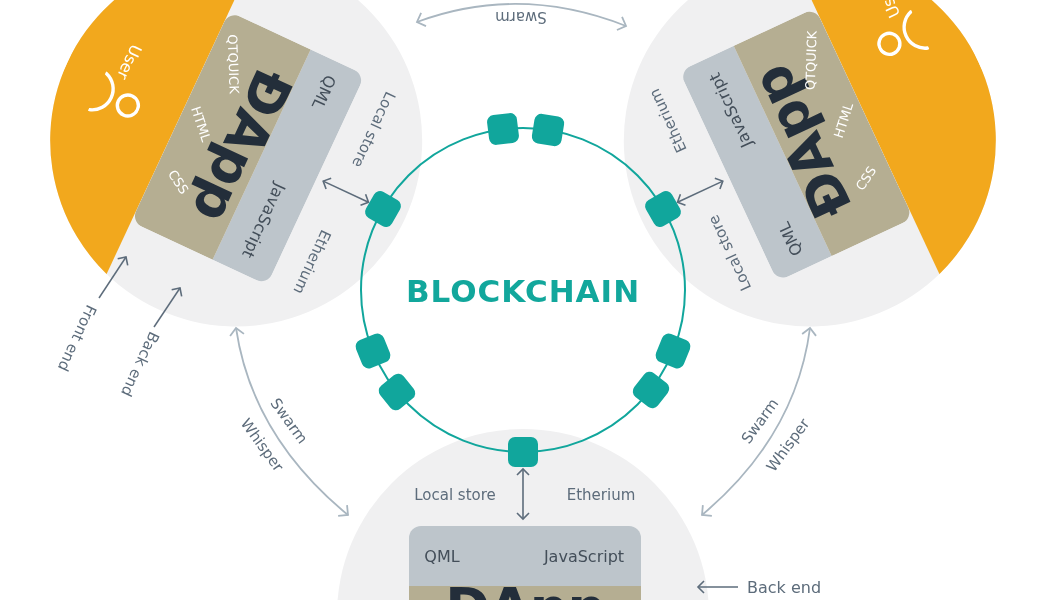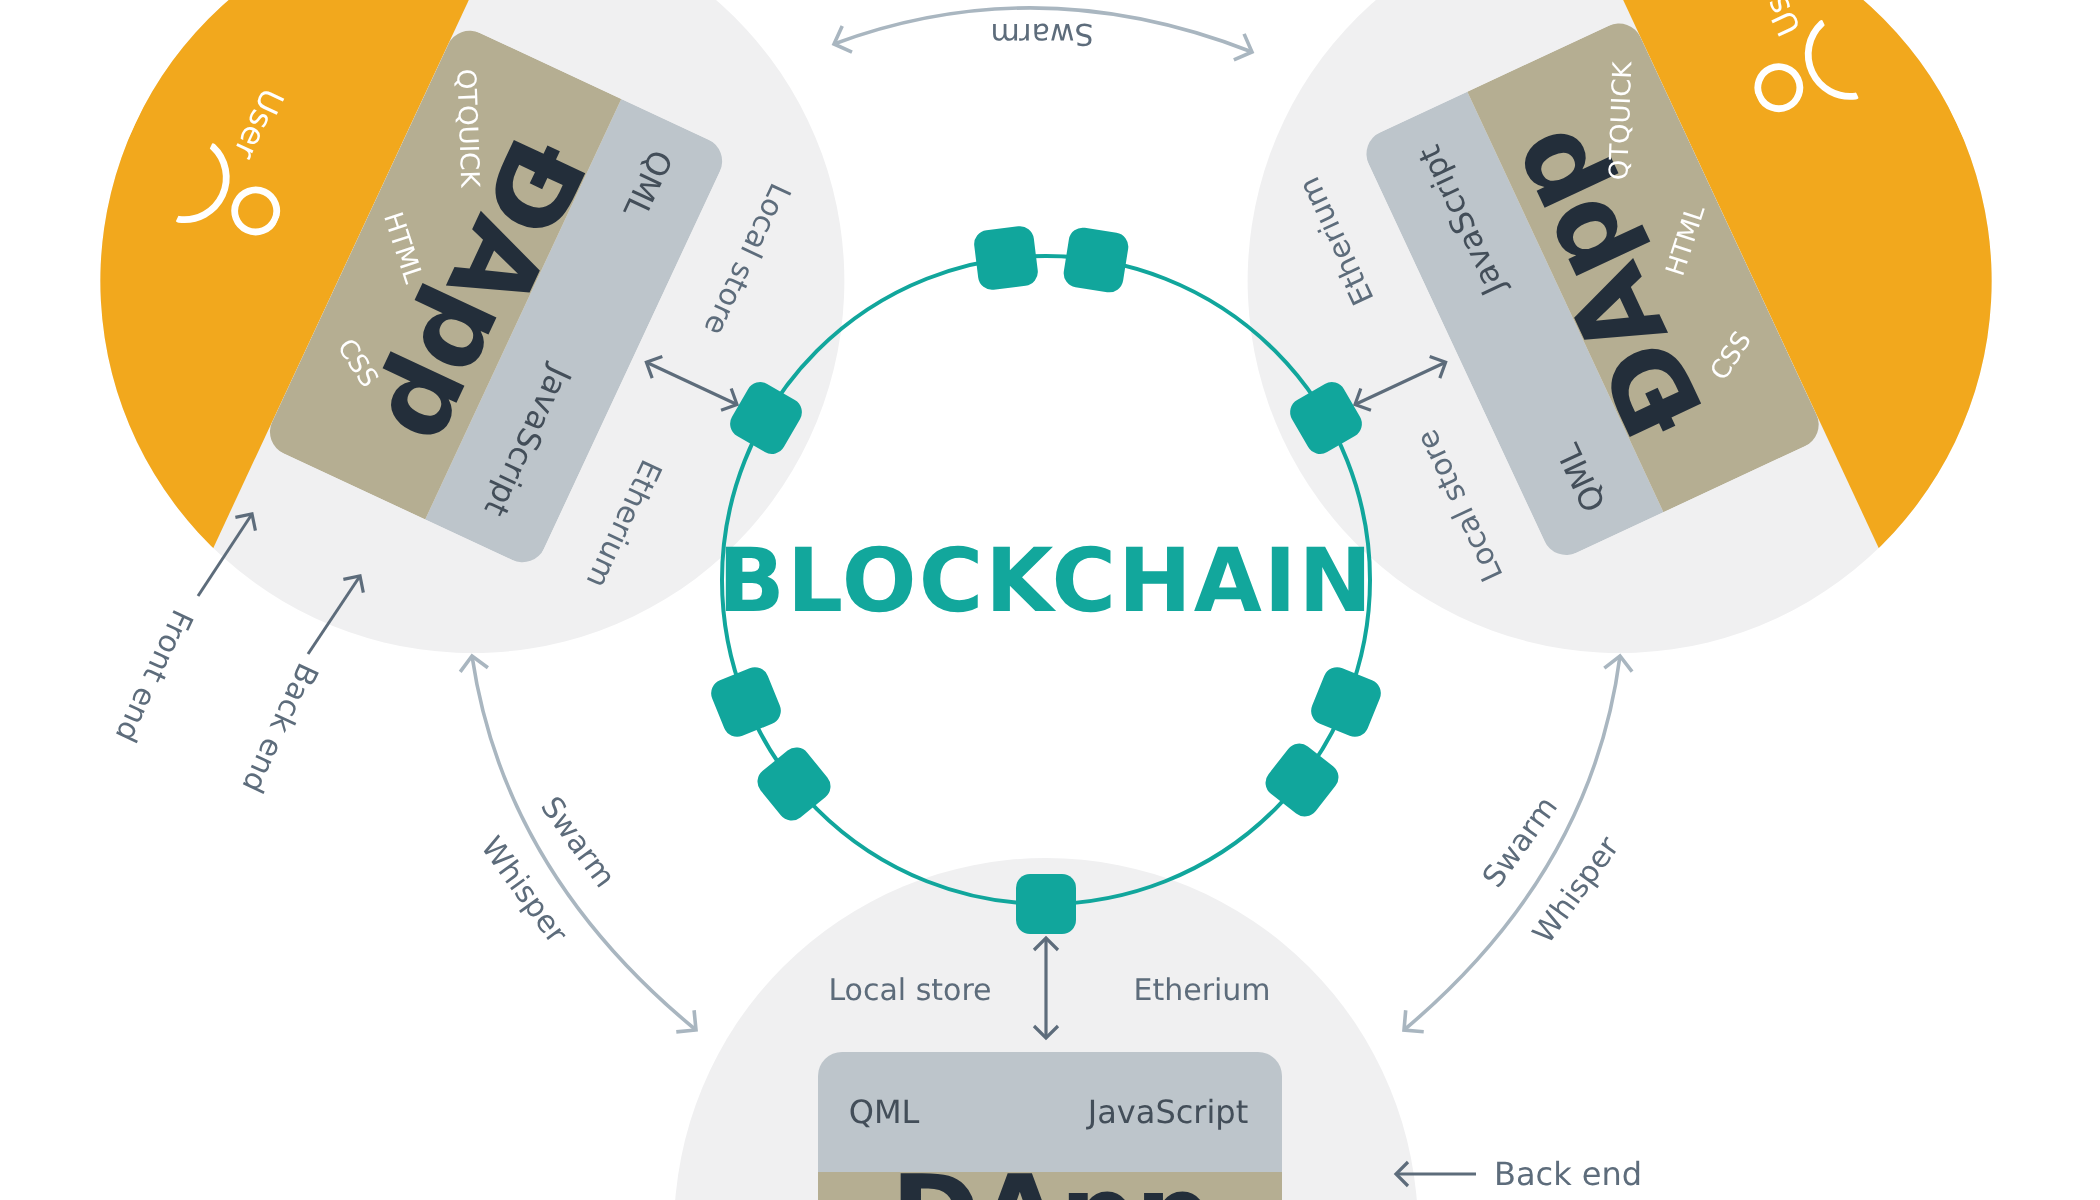--- a/index.html
+++ b/index.html
@@ -19,21 +19,21 @@
   .dapp{position:absolute;left:0;right:0;top:55px;text-align:center;font-size:54px;font-weight:bold;
         color:#232E3A;letter-spacing:-1px;line-height:1;}
   .fw{position:absolute;font-size:13px;color:#ffffff;white-space:nowrap;}
   .node-arrow{position:absolute;overflow:visible;}
   .lbl{position:absolute;font-size:15px;color:#5D6C7B;transform:translate(-50%,-50%);white-space:nowrap;}
   
   #overlay-svg{position:absolute;left:0;top:0;z-index:5;}
   #blocks-layer{position:absolute;left:0;top:0;width:1050px;height:600px;z-index:6;}
   .block{position:absolute;width:30px;height:30px;border-radius:7px;background:#11A69C;}
   .rlabel{position:absolute;font-size:15px;color:#5D6C7B;white-space:nowrap;z-index:8;}
-  .bigtitle{position:absolute;font-size:44px;font-weight:bold;color:#12A79C;letter-spacing:1px;
+  .bigtitle{position:absolute;font-size:31px;font-weight:bold;color:#12A79C;letter-spacing:1px;
             transform:translate(-50%,-50%);white-space:nowrap;z-index:8;}
 </style>
 </head>
 <body>
 
 <div class="node" style="left:163px;top:199px;transform:rotate(115deg);">
   <div class="node-circle">
     <div class="node-front"></div>
     <svg class="user-icon" width="56" height="46" viewBox="0 0 56 46" style="left:172px;top:287px;">
       <circle cx="28" cy="12" r="10.5" fill="none" stroke="#ffffff" stroke-width="3.4"></circle>

